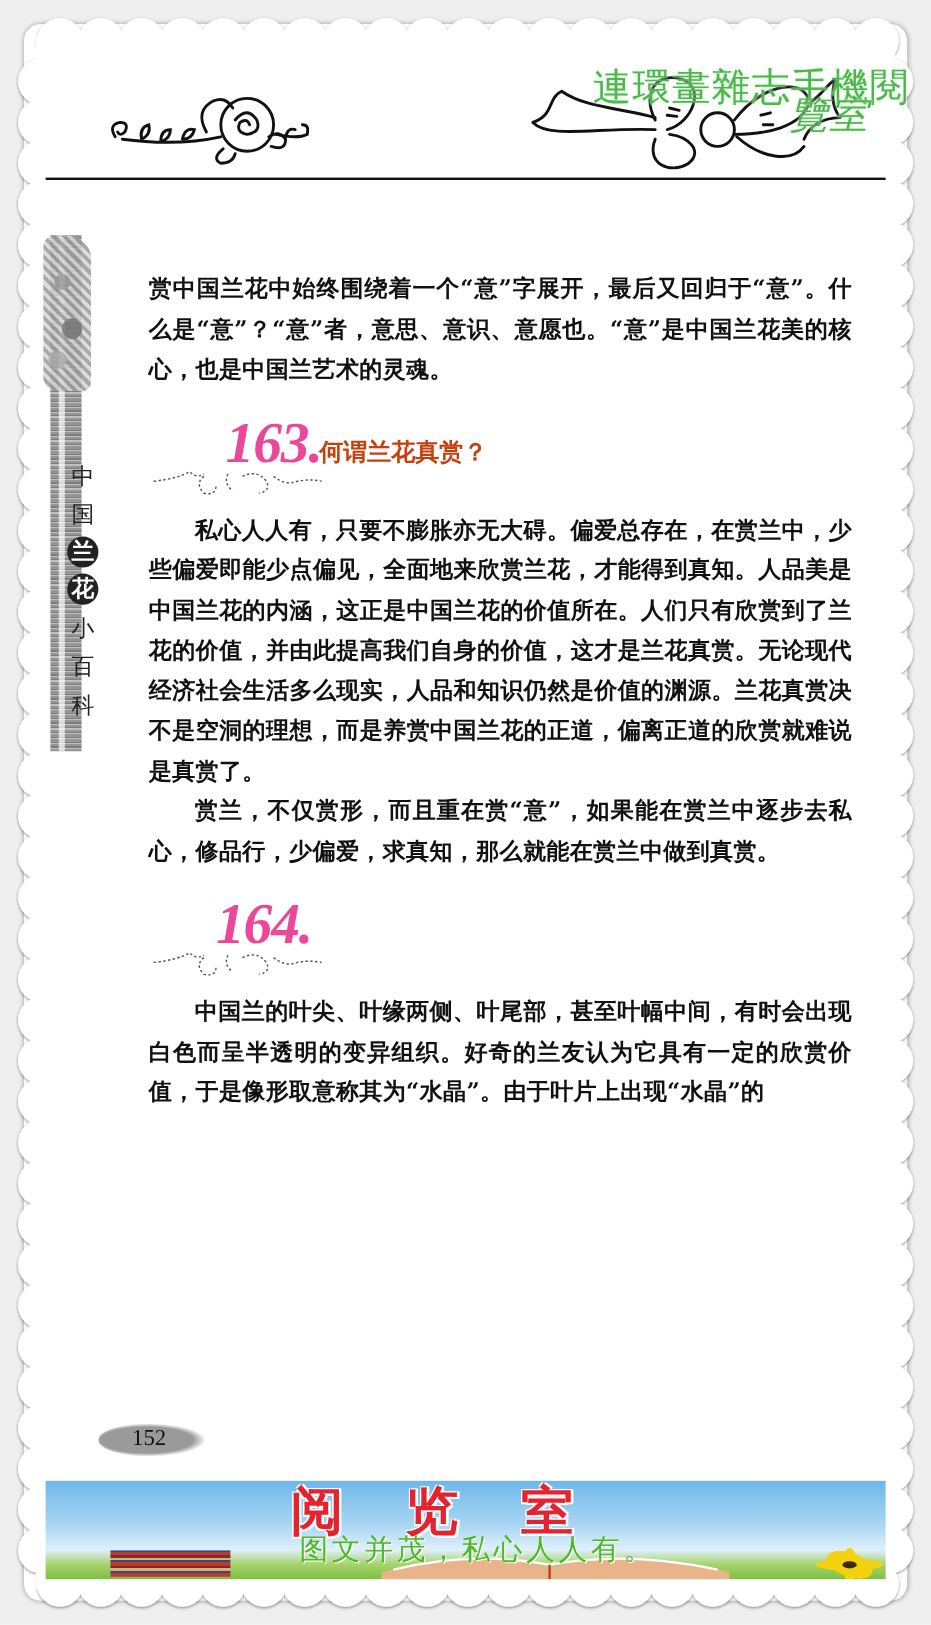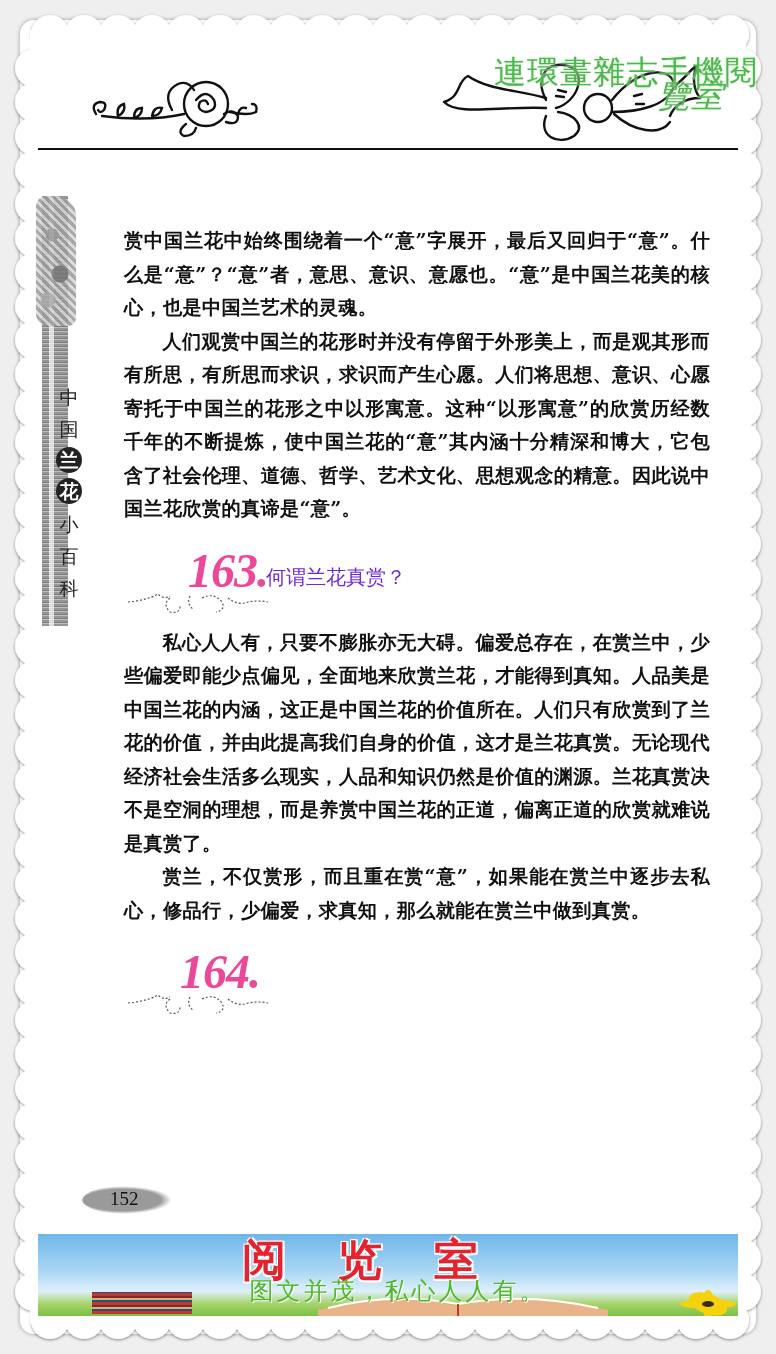--- a/index.html
+++ b/index.html
@@ -68,21 +68,21 @@
       font-size: 19.2px; line-height: 33.5px; color: #111; text-align: justify;
       letter-spacing: 0.3px; font-weight: bold;
     }
     .para.indent { text-indent: 2em; }
     .q-head { position: relative; height: 74px; margin: 20px 0 6px 0; }
     .q-num {
       position: absolute; left: 64px; top: 0; font-family: "Liberation Serif", "DejaVu Serif", serif;
       font-style: italic; font-weight: bold; font-size: 48px; line-height: 50px; color: #ec4899; letter-spacing: -1px;
     }
     .q-text {
-      position: absolute; top: 18px; font-size: 20px; font-weight: normal; color: #6d28d9;
+      position: absolute; top: 18px; font-size: 20px; font-weight: bold; color: #c2410c;
       font-family: "DejaVu Sans", sans-serif;
     }
     .q-flourish { position: absolute; left: 0; top: 44px; }
     
     .pagenum {
       position: absolute; left: 44px; top: 1150px; width: 90px; height: 28px;
     }
     .pagenum-blob {
       position: absolute; left: 0; top: 0; width: 90px; height: 28px;
       background: radial-gradient(ellipse at 45% 50%, #9a9a9a 0 55%, transparent 70%);
@@ -299,21 +299,20 @@
       <span class="side-char circ">兰</span>
       <span class="side-char circ">花</span>
       <span class="side-char">小</span>
       <span class="side-char">百</span>
       <span class="side-char">科</span>
     </div>
   </div>
 
   <div class="content">
     <p class="para">赏中国兰花中始终围绕着一个“意”字展开，最后又回归于“意”。什么是“意”？“意”者，意思、意识、意愿也。“意”是中国兰花美的核心，也是中国兰艺术的灵魂。</p>
-    <p class="para indent">人们观赏中国兰的花形时并没有停留于外形美上，而是观其形而有所思，有所思而求识，求识而产生心愿。人们将思想、意识、心愿寄托于中国兰的花形之中以形寓意。这种“以形寓意”的欣赏历经数千年的不断提炼，使中国兰花的“意”其内涵十分精深和博大，它包含了社会伦理、道德、哲学、艺术文化、思想观念的精意。因此说中国兰花欣赏的真谛是“意”。</p>
 
     <div class="q-head">
       <span class="q-num">163.</span>
       <span class="q-text" style="left:142px">何谓兰花真赏？</span>
       <svg class="q-flourish" width="150" height="26" viewBox="0 0 150 26">
         <g fill="none" stroke="#555" stroke-width="1.2" stroke-dasharray="2 2">
           <path d="M4 12 q20 -2 30 -8 q6 6 12 2"></path>
           <path d="M46 8 q-8 6 0 14 q10 2 10 -6"></path>
           <path d="M66 6 q-4 8 4 14"></path>
           <path d="M78 8 q12 -6 20 4 q4 8 -6 10"></path>
@@ -329,20 +328,21 @@
       <svg class="q-flourish" width="150" height="26" viewBox="0 0 150 26">
         <g fill="none" stroke="#555" stroke-width="1.2" stroke-dasharray="2 2">
           <path d="M4 12 q20 -2 30 -8 q6 6 12 2"></path>
           <path d="M46 8 q-8 6 0 14 q10 2 10 -6"></path>
           <path d="M66 6 q-4 8 4 14"></path>
           <path d="M78 8 q12 -6 20 4 q4 8 -6 10"></path>
           <path d="M104 8 q10 8 20 4 q10 -2 20 0"></path>
         </g>
       </svg>
     </div>
+    <p class="para indent">中国兰的叶尖、叶缘两侧、叶尾部，甚至叶幅中间，有时会出现白色而呈半透明的变异组织。好奇的兰友认为它具有一定的欣赏价值，于是像形取意称其为“水晶”。由于叶片上出现“水晶”的</p>
   </div>
 
   <div class="pagenum">
     <div class="pagenum-blob"></div>
     <span class="pagenum-text">152</span>
   </div>
 
   <div class="banner">
     <div class="books"></div>
     <svg class="openbook" viewBox="0 0 310 30">

